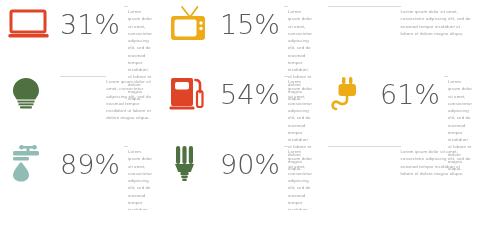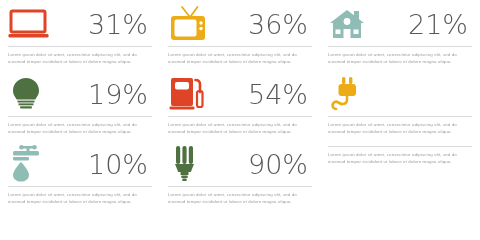--- a/index.html
+++ b/index.html
@@ -17,21 +17,21 @@
     grid-template-columns: repeat(3, 160px);
     grid-template-rows: repeat(3, 70px);
     background: #ffffff;
   }
   .cell {
     position: relative;
     width: 160px;
     height: 70px;
     padding: 4px 8px 0 8px;
     display: flex;
-    flex-direction: column;
+    flex-direction: row;
     justify-content: flex-start;
   }
   .cell-top {
     height: 40px;
     display: flex;
     align-items: center;
     justify-content: space-between;
   }
   .icon-wrap {
     width: 52px;
@@ -91,56 +91,41 @@
     <div class="cell-top">
       <span class="icon-wrap">
         <svg width="44" height="38" viewBox="0 0 44 38">
           <path d="M14 2 L21.5 11.5 M29.5 2 L22.5 11.5" stroke="#edab16" stroke-width="1.8" fill="none" stroke-linecap="round"></path>
           <rect x="3" y="11" width="34" height="24" rx="3" fill="#edab16"></rect>
           <rect x="6.5" y="14.5" width="22" height="17" rx="2" fill="#ffffff"></rect>
           <circle cx="33" cy="18" r="1.7" fill="#ffffff"></circle>
           <circle cx="33" cy="23.5" r="1.7" fill="#ffffff"></circle>
         </svg>
       </span>
-      <span class="pct">36%</span>
-    </div>
-    <div class="divider"></div>
-    <div class="desc">Lorem ipsum dolor sit amet, consectetur adipiscing elit, sed do eiusmod tempor incididunt ut labore et dolore magna aliqua.</div>
-  </div>
-
-  <div class="cell">
-    <div class="cell-top">
-      <span class="icon-wrap">
-        <svg width="44" height="34" viewBox="0 0 44 34">
-          <rect x="26" y="4" width="5" height="10" fill="#8fbcb4"></rect>
-          <path d="M2 16 L19 3 L36 16 Z" fill="#8fbcb4"></path>
-          <rect x="5" y="15" width="28" height="16" fill="#8fbcb4"></rect>
-          <circle cx="19" cy="14.5" r="3.4" fill="#ffffff"></circle>
-          <rect x="15.5" y="22" width="7" height="9" fill="#ffffff"></rect>
-          <rect x="7.5" y="22.5" width="5" height="4.5" fill="#ffffff"></rect>
-          <rect x="25.5" y="22.5" width="5" height="4.5" fill="#ffffff"></rect>
-        </svg>
-      </span>
-      <span class="pct">21%</span>
-    </div>
+      <span class="pct">15%</span>
+    </div>
+    <div class="divider"></div>
+    <div class="desc">Lorem ipsum dolor sit amet, consectetur adipiscing elit, sed do eiusmod tempor incididunt ut labore et dolore magna aliqua.</div>
+  </div>
+
+  <div class="cell">
     <div class="divider"></div>
     <div class="desc">Lorem ipsum dolor sit amet, consectetur adipiscing elit, sed do eiusmod tempor incididunt ut labore et dolore magna aliqua.</div>
   </div>
 
   <div class="cell">
     <div class="cell-top">
       <span class="icon-wrap">
         <svg width="44" height="36" viewBox="0 0 44 36">
           <path d="M18 2 C25.5 2 31 7.6 31 14.6 C31 19 28.6 21.4 27.2 23.6 L8.8 23.6 C7.4 21.4 5 19 5 14.6 C5 7.6 10.5 2 18 2 Z" fill="#4f7141"></path>
           <rect x="9.5" y="24.6" width="17" height="1.9" fill="#4f7141"></rect>
           <rect x="10.5" y="27.4" width="15" height="1.9" fill="#4f7141"></rect>
           <rect x="12" y="30.2" width="12" height="2.4" rx="1" fill="#4f7141"></rect>
         </svg>
       </span>
-      <span class="pct">19%</span>
     </div>
     <div class="divider"></div>
     <div class="desc">Lorem ipsum dolor sit amet, consectetur adipiscing elit, sed do eiusmod tempor incididunt ut labore et dolore magna aliqua.</div>
   </div>
 
   <div class="cell">
     <div class="cell-top">
       <span class="icon-wrap">
         <svg width="44" height="36" viewBox="0 0 44 36">
           <rect x="3" y="2" width="22" height="28" rx="2" fill="#e04426"></rect>
@@ -160,39 +145,40 @@
     <div class="cell-top">
       <span class="icon-wrap">
         <svg width="44" height="36" viewBox="0 0 44 36">
           <rect x="14" y="1" width="3.4" height="7" rx="1.5" fill="#edab16"></rect>
           <rect x="21" y="1" width="3.4" height="7" rx="1.5" fill="#edab16"></rect>
           <rect x="10.5" y="8" width="17.5" height="12" rx="3" fill="#edab16"></rect>
           <path d="M19 20 L19 24 C19 27.5 16 28 14 28" stroke="#edab16" stroke-width="2.6" fill="none" stroke-linecap="round"></path>
           <path d="M14 28 C11.4 28 10 25.6 8 25.6 C6 25.6 4.6 27.4 4.6 29.4 C4.6 31.4 6 33 8 33" stroke="#edab16" stroke-width="2.6" fill="none" stroke-linecap="round"></path>
         </svg>
       </span>
+      <span class="pct">61%</span>
     </div>
     <div class="divider"></div>
     <div class="desc">Lorem ipsum dolor sit amet, consectetur adipiscing elit, sed do eiusmod tempor incididunt ut labore et dolore magna aliqua.</div>
   </div>
 
   <div class="cell">
     <div class="cell-top">
       <span class="icon-wrap">
         <svg width="44" height="38" viewBox="0 0 44 38">
           <rect x="14" y="1" width="12" height="2.6" rx="1.2" fill="#8fbcb4"></rect>
           <circle cx="13.5" cy="2.3" r="2.3" fill="#8fbcb4"></circle>
           <circle cx="26.5" cy="2.3" r="2.3" fill="#8fbcb4"></circle>
           <rect x="18.5" y="3" width="3" height="3.5" fill="#8fbcb4"></rect>
           <rect x="5" y="6" width="26" height="4.5" rx="1.5" fill="#8fbcb4"></rect>
           <rect x="5" y="12" width="16" height="3.4" rx="1.3" fill="#8fbcb4"></rect>
           <path d="M13 17 C13 17 21 25.2 21 30 C21 34.2 17.4 36.6 13 36.6 C8.6 36.6 5 34.2 5 30 C5 25.2 13 17 13 17 Z" fill="#8fbcb4"></path>
         </svg>
       </span>
-      <span class="pct">10%</span>
+      <span class="pct">89%</span>
     </div>
     <div class="divider"></div>
     <div class="desc">Lorem ipsum dolor sit amet, consectetur adipiscing elit, sed do eiusmod tempor incididunt ut labore et dolore magna aliqua.</div>
   </div>
 
   <div class="cell">
     <div class="cell-top">
       <span class="icon-wrap">
         <svg width="44" height="38" viewBox="0 0 44 38">
           <rect x="8" y="1" width="4.2" height="18" rx="2" fill="#4f7141"></rect>

